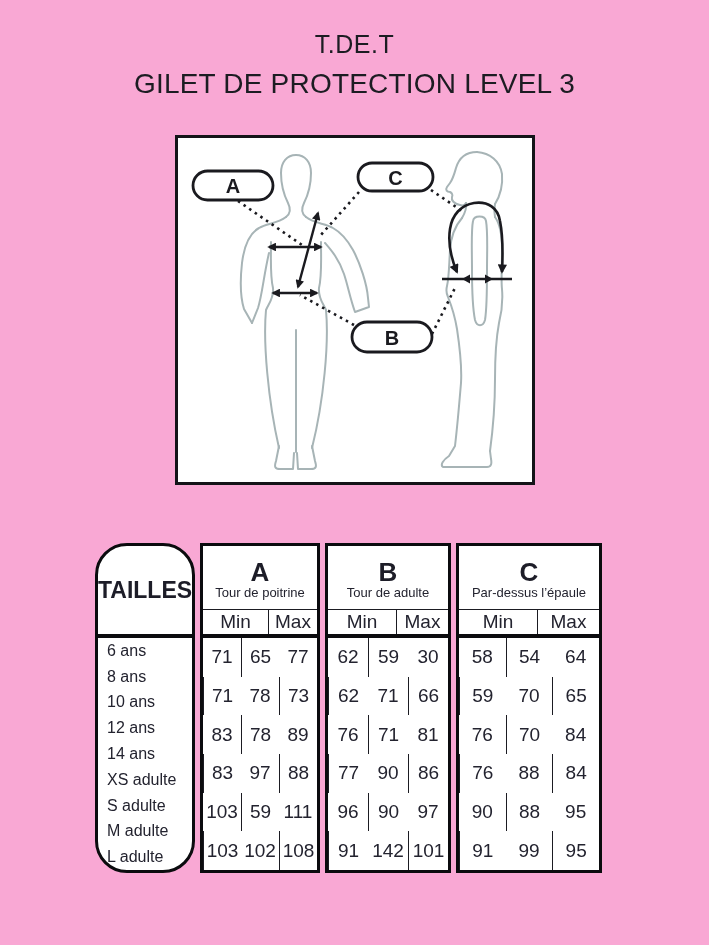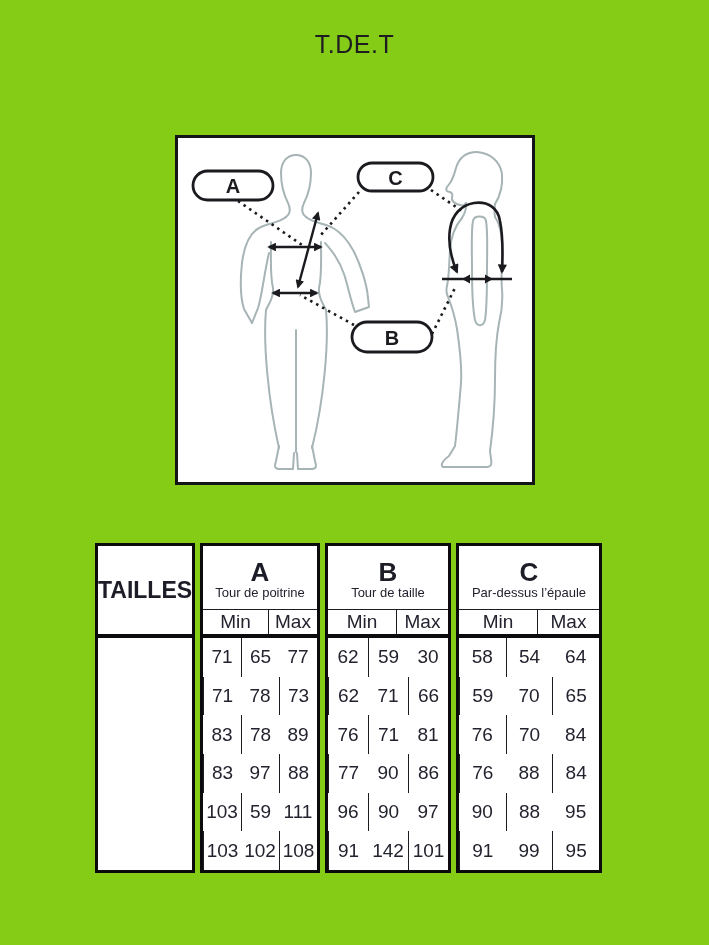--- a/index.html
+++ b/index.html
@@ -1,18 +1,18 @@
 <!DOCTYPE html>
 <html><head>
 <meta charset="utf-8">
 <style>
   * { box-sizing: border-box; margin: 0; padding: 0; }
   html,body { background:#ffffff; }
   .page {
-    position: relative; width: 709px; height: 945px; background:#84cc16;
+    position: relative; width: 709px; height: 945px; background:#f9a8d4;
     font-family: "Liberation Sans", sans-serif; color:#22222e; overflow:hidden;
   }
   .title1 {
     position:absolute; top:30px; left:0; width:100%;
     text-align:center; font-size:25px; color:#1c1c22; letter-spacing:.5px;
   }
   .title2 {
     position:absolute; top:68px; left:0; width:100%;
     text-align:center; font-size:28px; color:#1c1c22; letter-spacing:.2px;
   }
@@ -23,21 +23,21 @@
   .diagram svg { display:block; width:354px; height:344px; }
 
   .sizetable {
     position:absolute; left:95px; top:543px; width:519px; height:330px;
     display:flex; gap:5px;
   }
   .tblock {
     border:3px solid #0b0b0e; background:#fff; height:330px;
     display:flex; flex-direction:column;
   }
-  .w-s { width:100px; } .w-a { width:120px; } .w-b { width:126px; } .w-c { width:146px; }
+  .w-s { width:100px;border-radius:32px; } .w-a { width:120px; } .w-b { width:126px; } .w-c { width:146px; }
   .shead {
     height:92px; border-bottom:4px solid #0b0b0e;
     display:flex; align-items:center; justify-content:center;
     font-size:23px; font-weight:bold; color:#1d1d28;
   }
   .srows {
     flex:1; display:grid; grid-template-rows:repeat(9,1fr); padding-left:9px;
   }
   .slabel { display:flex; align-items:center; font-size:16px; color:#23232f; }
   .ghead {
@@ -57,20 +57,21 @@
   }
   .gvals > div { display:flex; align-items:center; justify-content:center; }
   .r { border-left:1.5px solid #1b1b22; }
 </style>
 </head>
 <body>
 
 <div class="page">
 
   <div class="title1">T.DE.T</div>
+  <div class="title2">GILET DE PROTECTION LEVEL 3</div>
 
   <div class="diagram">
     <svg viewBox="0 0 354 344">
       <defs>
         <marker id="ah" viewBox="0 0 10 10" refX="8" refY="5" markerWidth="4" markerHeight="3.6" orient="auto-start-reverse">
           <path d="M0 0 L10 5 L0 10 z" fill="#1a1a1f"></path>
         </marker>
       </defs>
 
       <g fill="none" stroke="#a7b4b6" stroke-width="2" stroke-linecap="round" stroke-linejoin="round">
@@ -122,20 +123,31 @@
         <text x="217.5" y="46.5" text-anchor="middle" font-family="Liberation Sans, sans-serif" font-size="20" font-weight="bold" fill="#1a1a1f">C</text>
         <text x="214" y="206.5" text-anchor="middle" font-family="Liberation Sans, sans-serif" font-size="20" font-weight="bold" fill="#1a1a1f">B</text>
       </g>
     </svg>
   </div>
 
   <div class="sizetable">
 
     <div class="tblock w-s">
       <div class="shead">TAILLES</div>
+      <div class="srows">
+        <div class="slabel">6 ans</div>
+        <div class="slabel">8 ans</div>
+        <div class="slabel">10 ans</div>
+        <div class="slabel">12 ans</div>
+        <div class="slabel">14 ans</div>
+        <div class="slabel">XS adulte</div>
+        <div class="slabel">S adulte</div>
+        <div class="slabel">M adulte</div>
+        <div class="slabel">L adulte</div>
+      </div>
     </div>
 
     <div class="tblock w-a">
       <div class="ghead">
         <div class="gletter">A</div>
         <div class="gsub">Tour de poitrine</div>
       </div>
       <div class="gminmax">
         <div>Min</div>
         <div class="r">Max</div>
@@ -158,21 +170,21 @@
         <div>111</div>
           <div class="r">103</div>
         <div>102</div>
           <div class="r">108</div>
       </div>
     </div>
 
     <div class="tblock w-b">
       <div class="ghead">
         <div class="gletter">B</div>
-        <div class="gsub">Tour de taille</div>
+        <div class="gsub">Tour de adulte</div>
       </div>
       <div class="gminmax">
         <div>Min</div>
         <div class="r">Max</div>
       </div>
       <div class="gvals">
         <div>62</div>
           <div class="r">59</div>
         <div>30</div>
           <div class="r">62</div>

